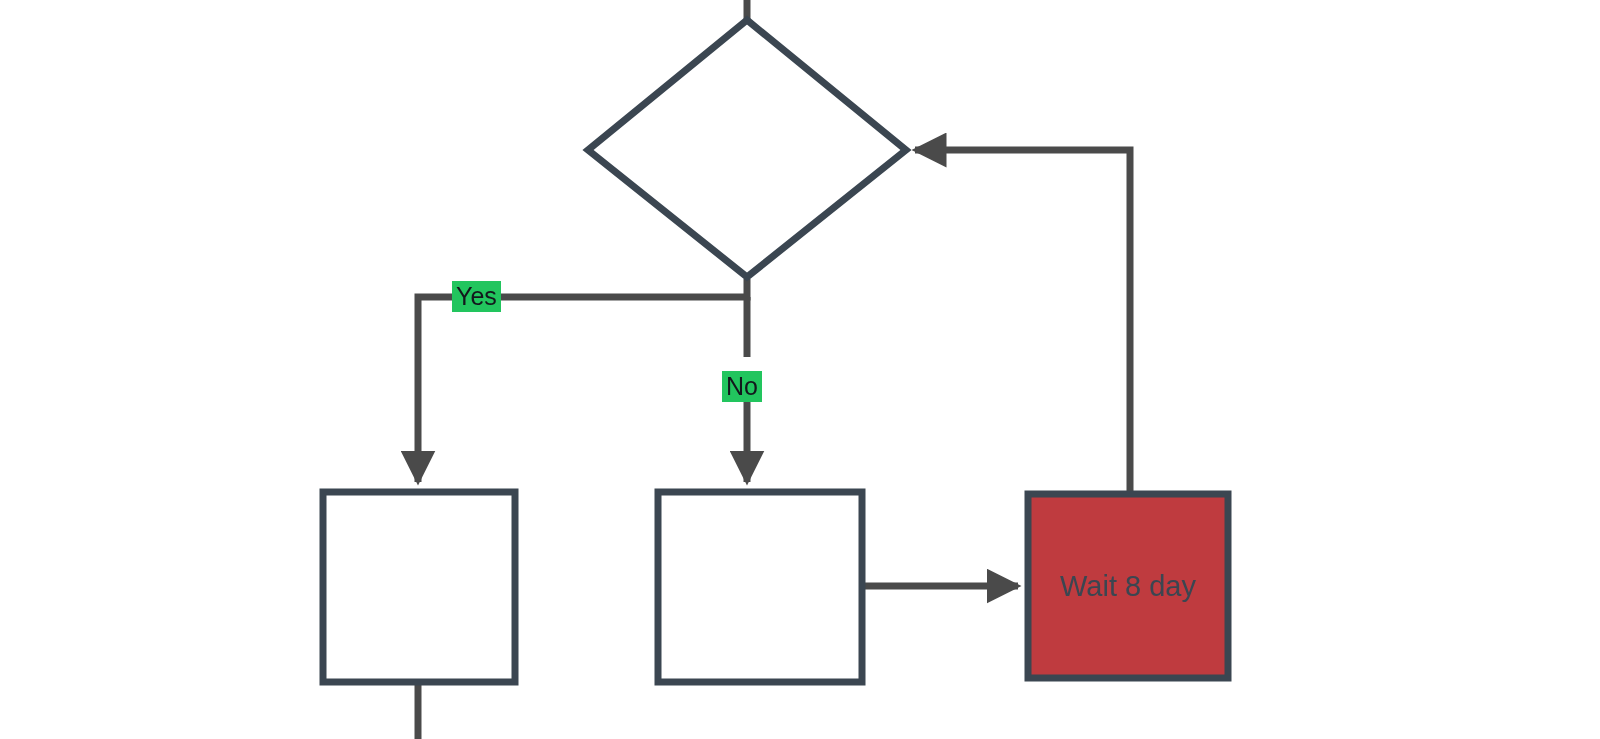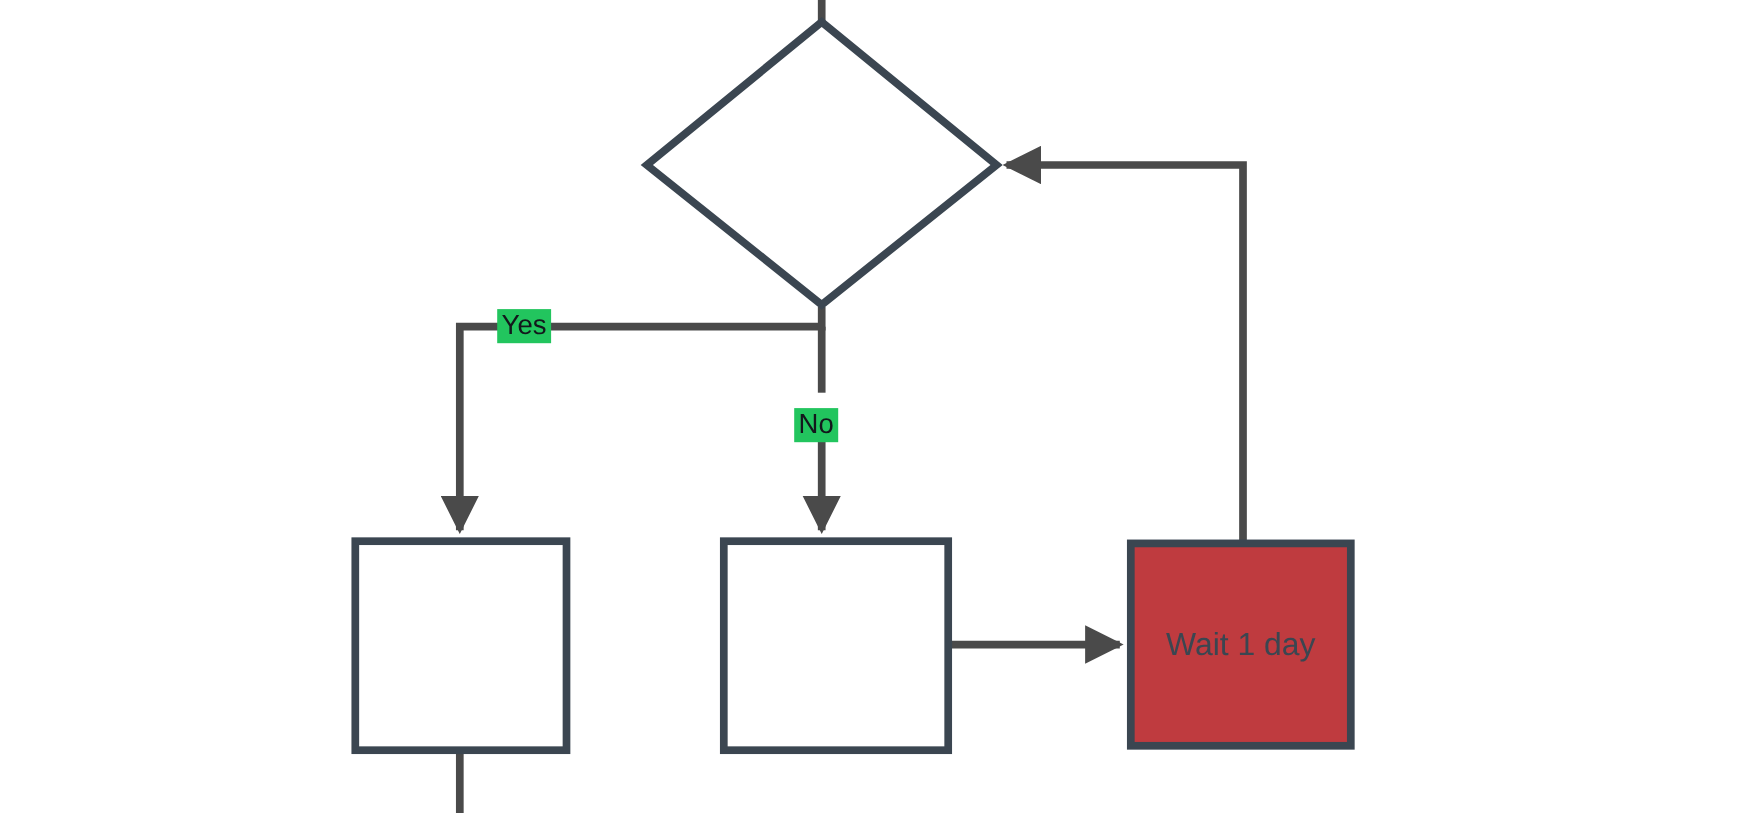--- a/index.html
+++ b/index.html
@@ -82,19 +82,19 @@
     <rect x="323" y="492" width="192" height="190" fill="#ffffff" stroke="#3b4651" stroke-width="7"></rect>
 
     <rect x="658" y="492" width="204" height="190" fill="#ffffff" stroke="#3b4651" stroke-width="7"></rect>
 
     <rect x="1028" y="494" width="200" height="184" fill="#bf3b3f" stroke="#3b4651" stroke-width="7"></rect>
   </svg>
 
 
 
 
-  <div class="node-label" style="left:1030px; top:496px; width:196px; height:180px;">Wait 1 day</div>
+  <div class="node-label" style="left:1030px; top:496px; width:196px; height:180px;">Wait 8 day</div>
 
   <div class="edge-label" style="left:452px; top:281px;">Yes</div>
 
   <div class="edge-label" style="left:722px; top:351px;margin-top:20px;">No</div>
 
 </div>
 
 </body></html>

